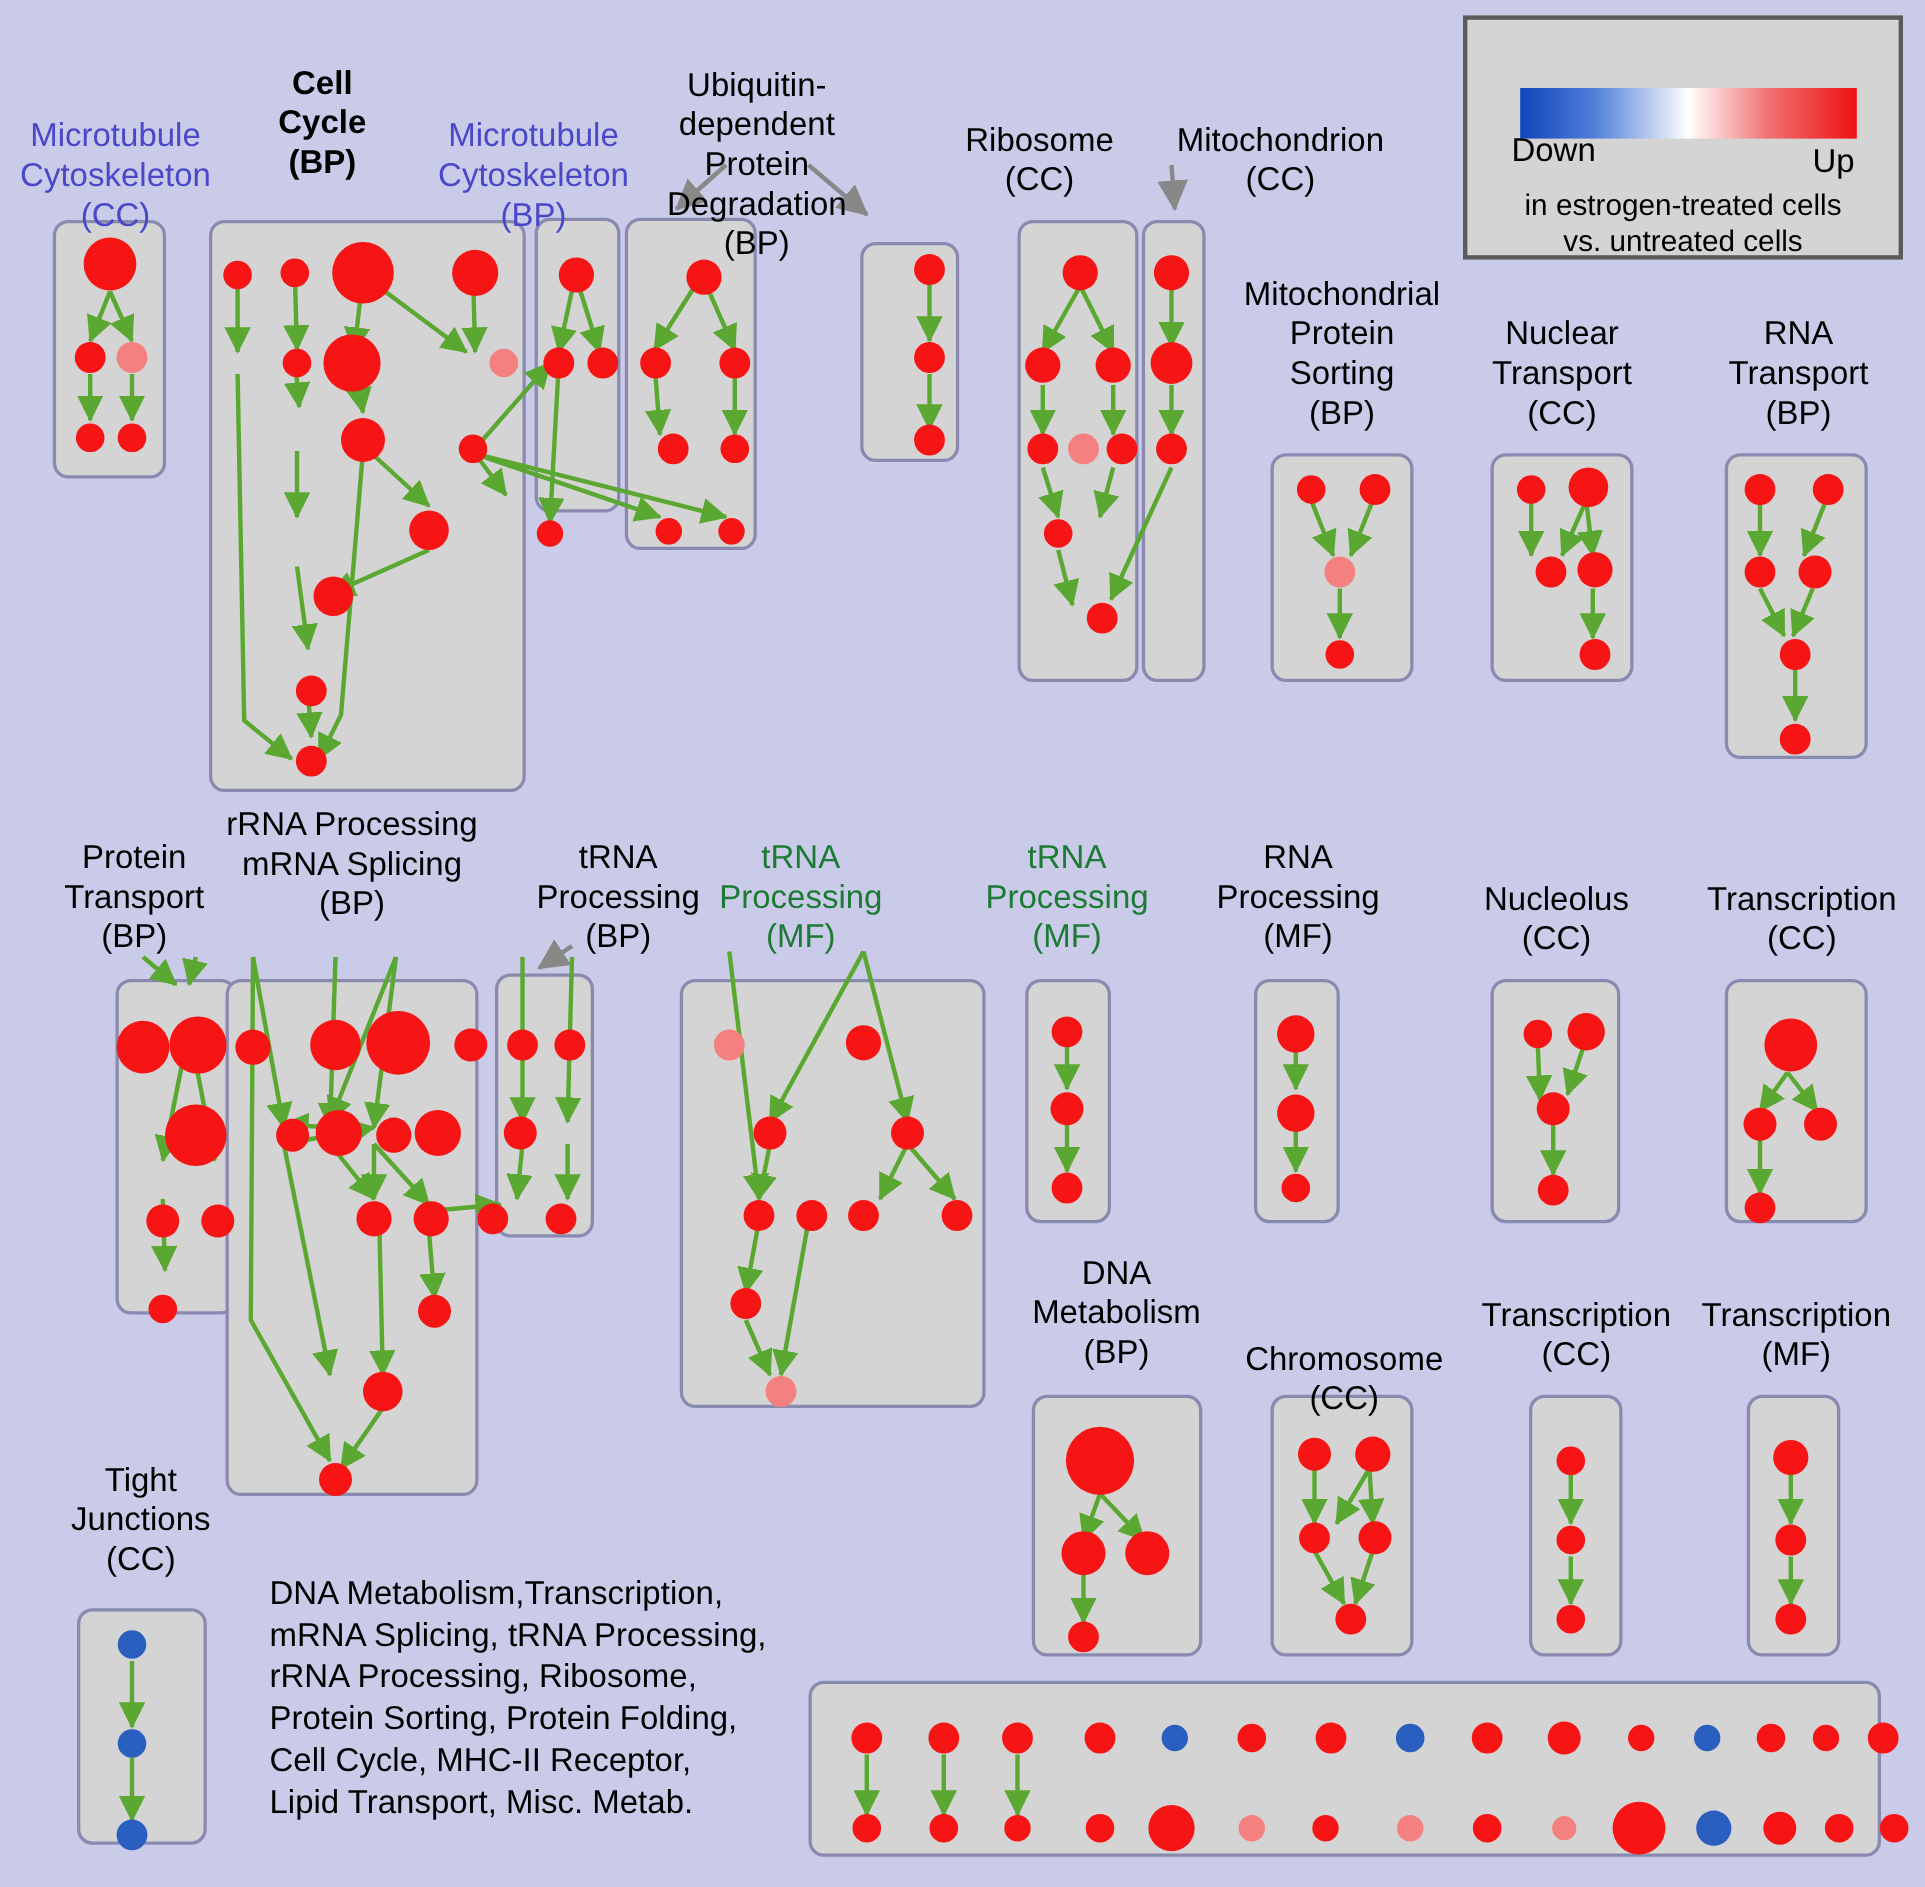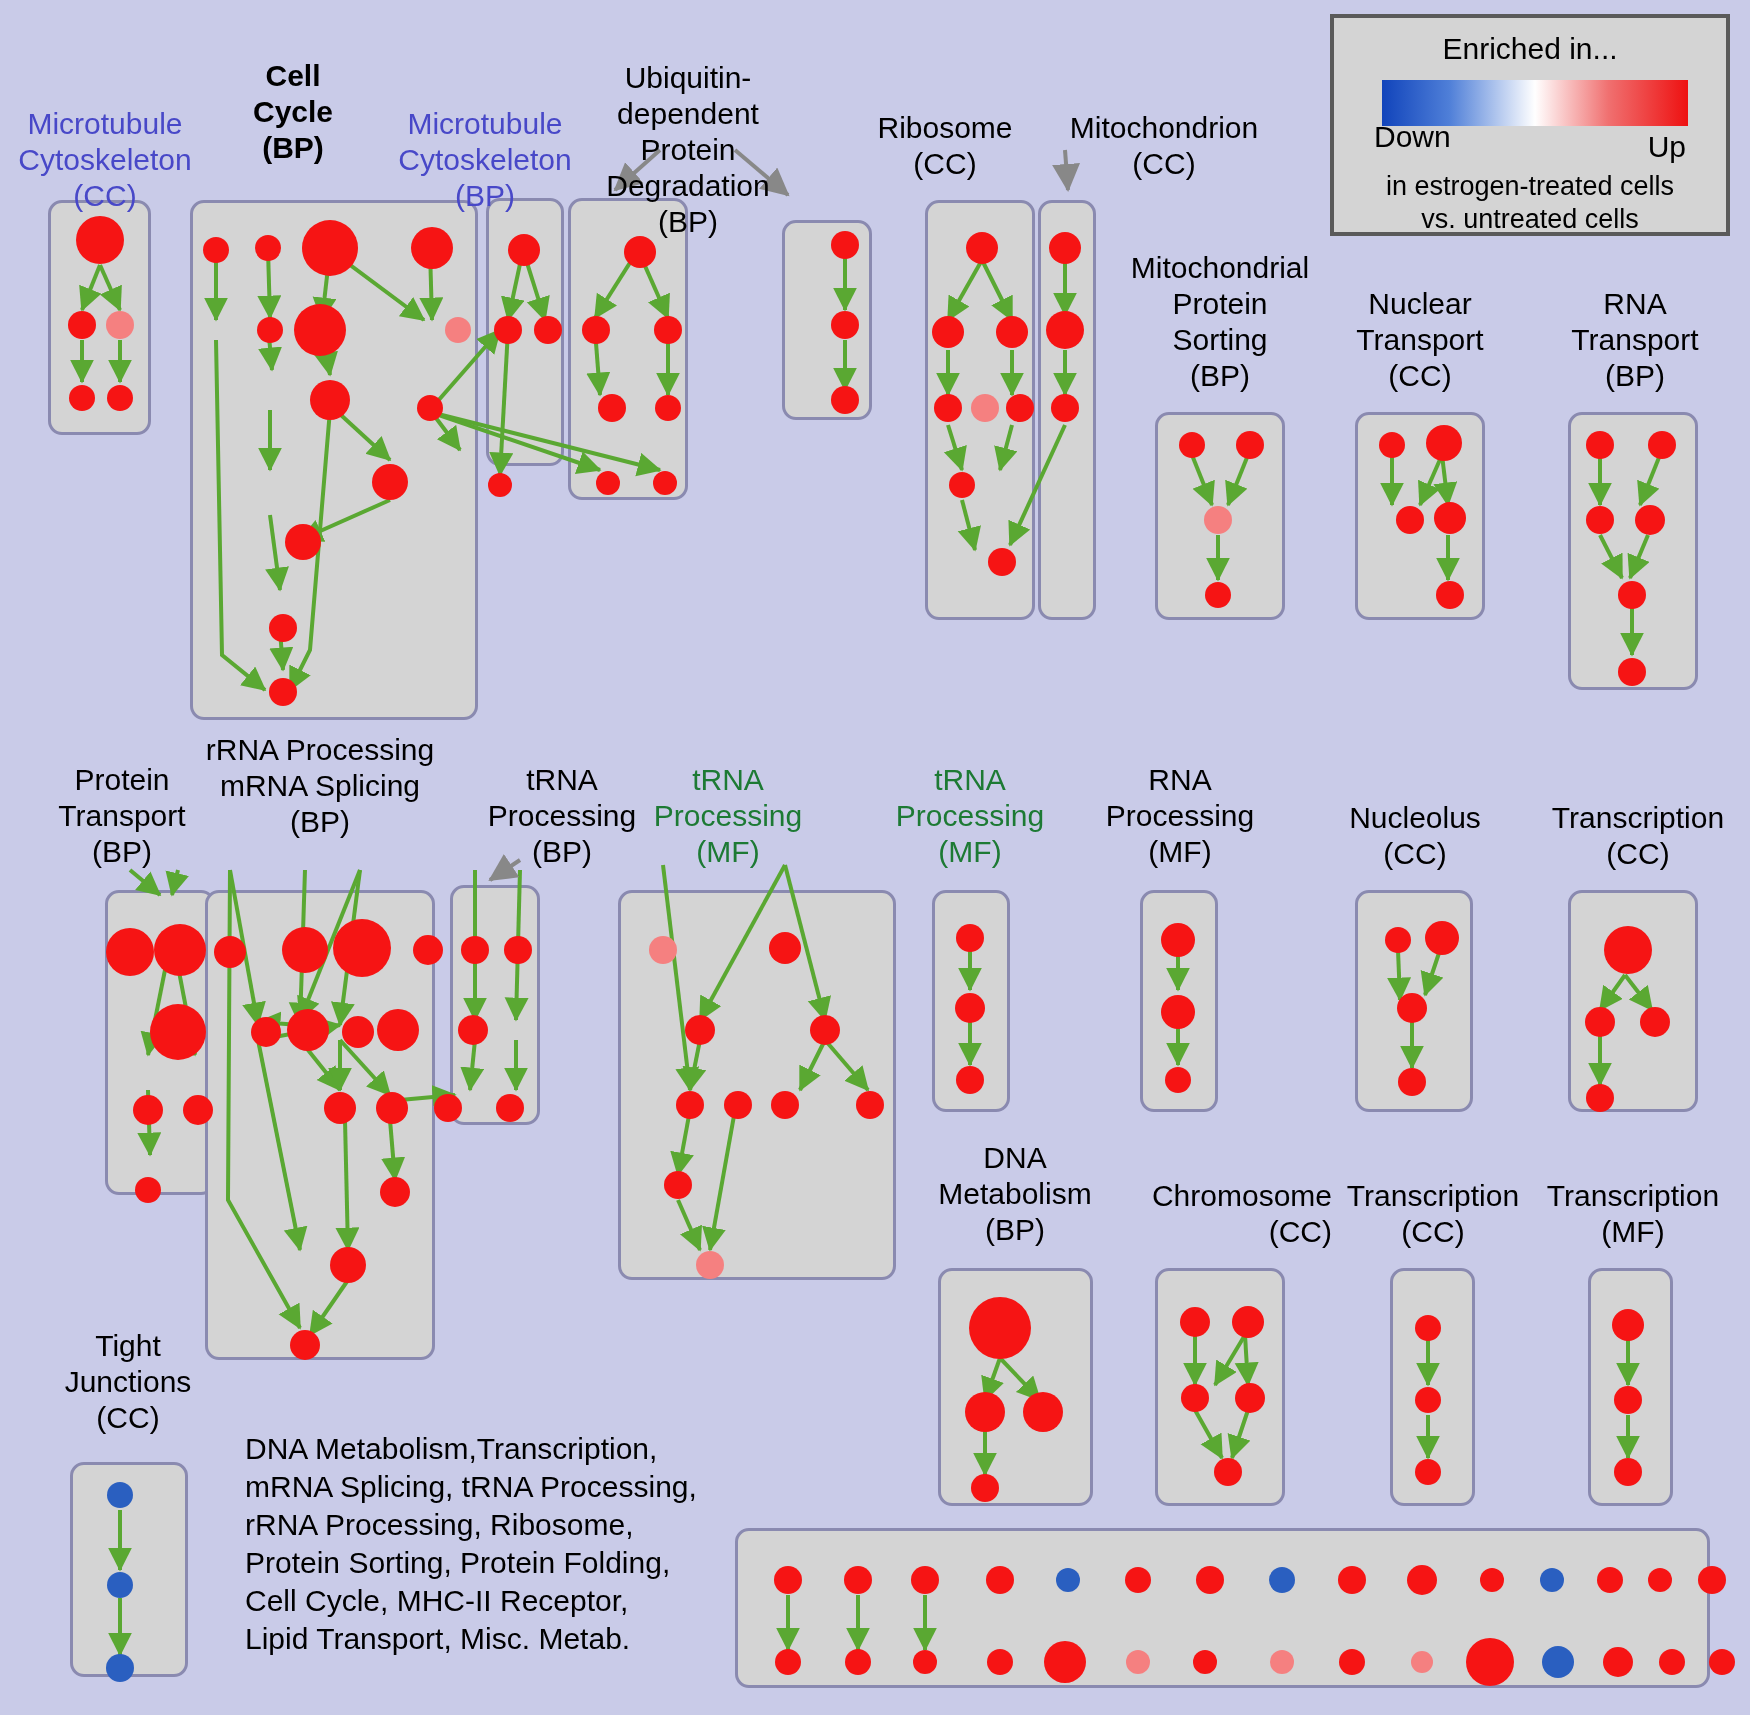--- a/index.html
+++ b/index.html
@@ -489,40 +489,39 @@
 Processing
 (MF)</div>
   <div class="label" style="left:1320px;top:800px;width:190px;">Nucleolus
 (CC)</div>
   <div class="label" style="left:1540px;top:800px;width:196px;">Transcription
 (CC)</div>
 
   <div class="label" style="left:905px;top:1140px;width:220px;">DNA
 Metabolism
 (BP)</div>
-  <div class="label" style="left:1112px;top:1178px;width:220px;text-align:right;">Chromosome
+  <div class="label" style="left:1112px;top:1218px;width:220px;">Chromosome
 (CC)</div>
   <div class="label" style="left:1333px;top:1178px;width:200px;">Transcription
 (CC)</div>
   <div class="label" style="left:1533px;top:1178px;width:200px;">Transcription
 (MF)</div>
 
   <div class="label" style="left:38px;top:1328px;width:180px;">Tight
 Junctions
 (CC)</div>
 
   <div class="blocktext" style="left:245px;top:1430px;width:540px;">DNA Metabolism,Transcription,
 mRNA Splicing, tRNA Processing,
 rRNA Processing, Ribosome,
 Protein Sorting, Protein Folding,
 Cell Cycle, MHC-II Receptor,
 Lipid Transport, Misc. Metab.</div>
 
   <div class="legend">
-    <div class="legend-title">Enriched in...</div>
     <div class="legend-bar"></div>
     <div class="legend-down">Down</div>
     <div class="legend-up">Up</div>
     <div class="legend-sub">in estrogen-treated cells
 vs. untreated cells</div>
   </div>
 
 </div>
 
 </body></html>

